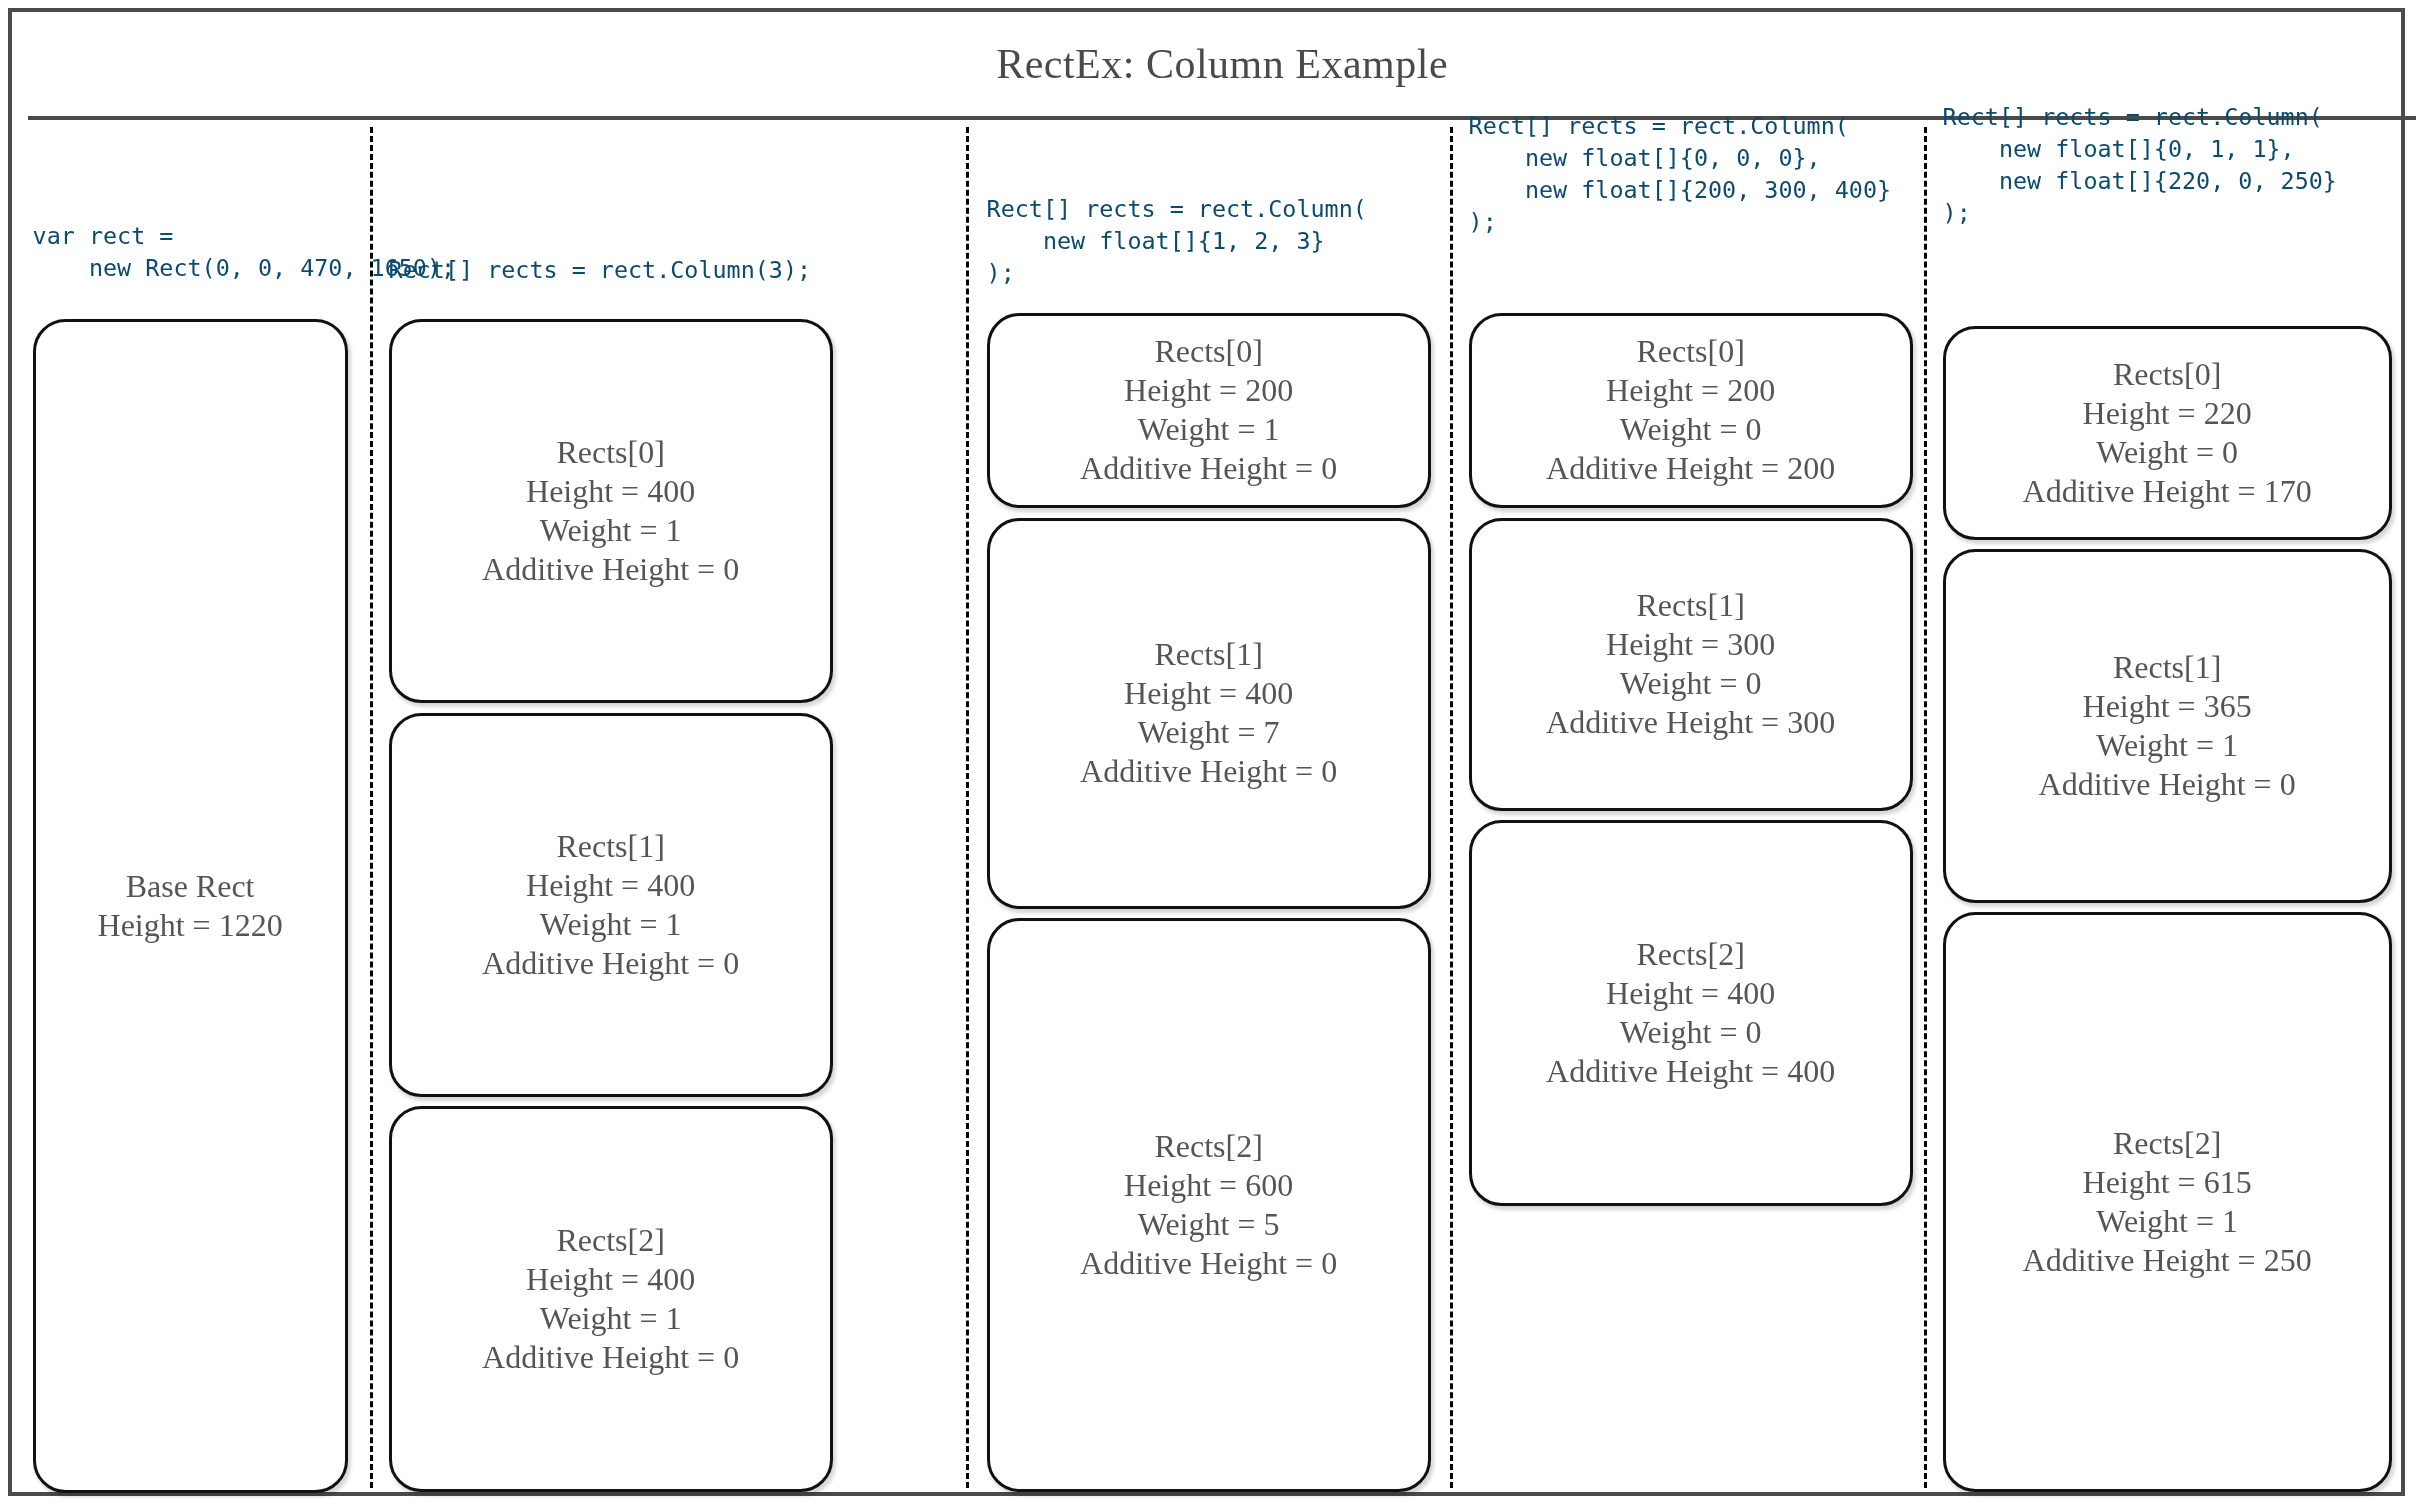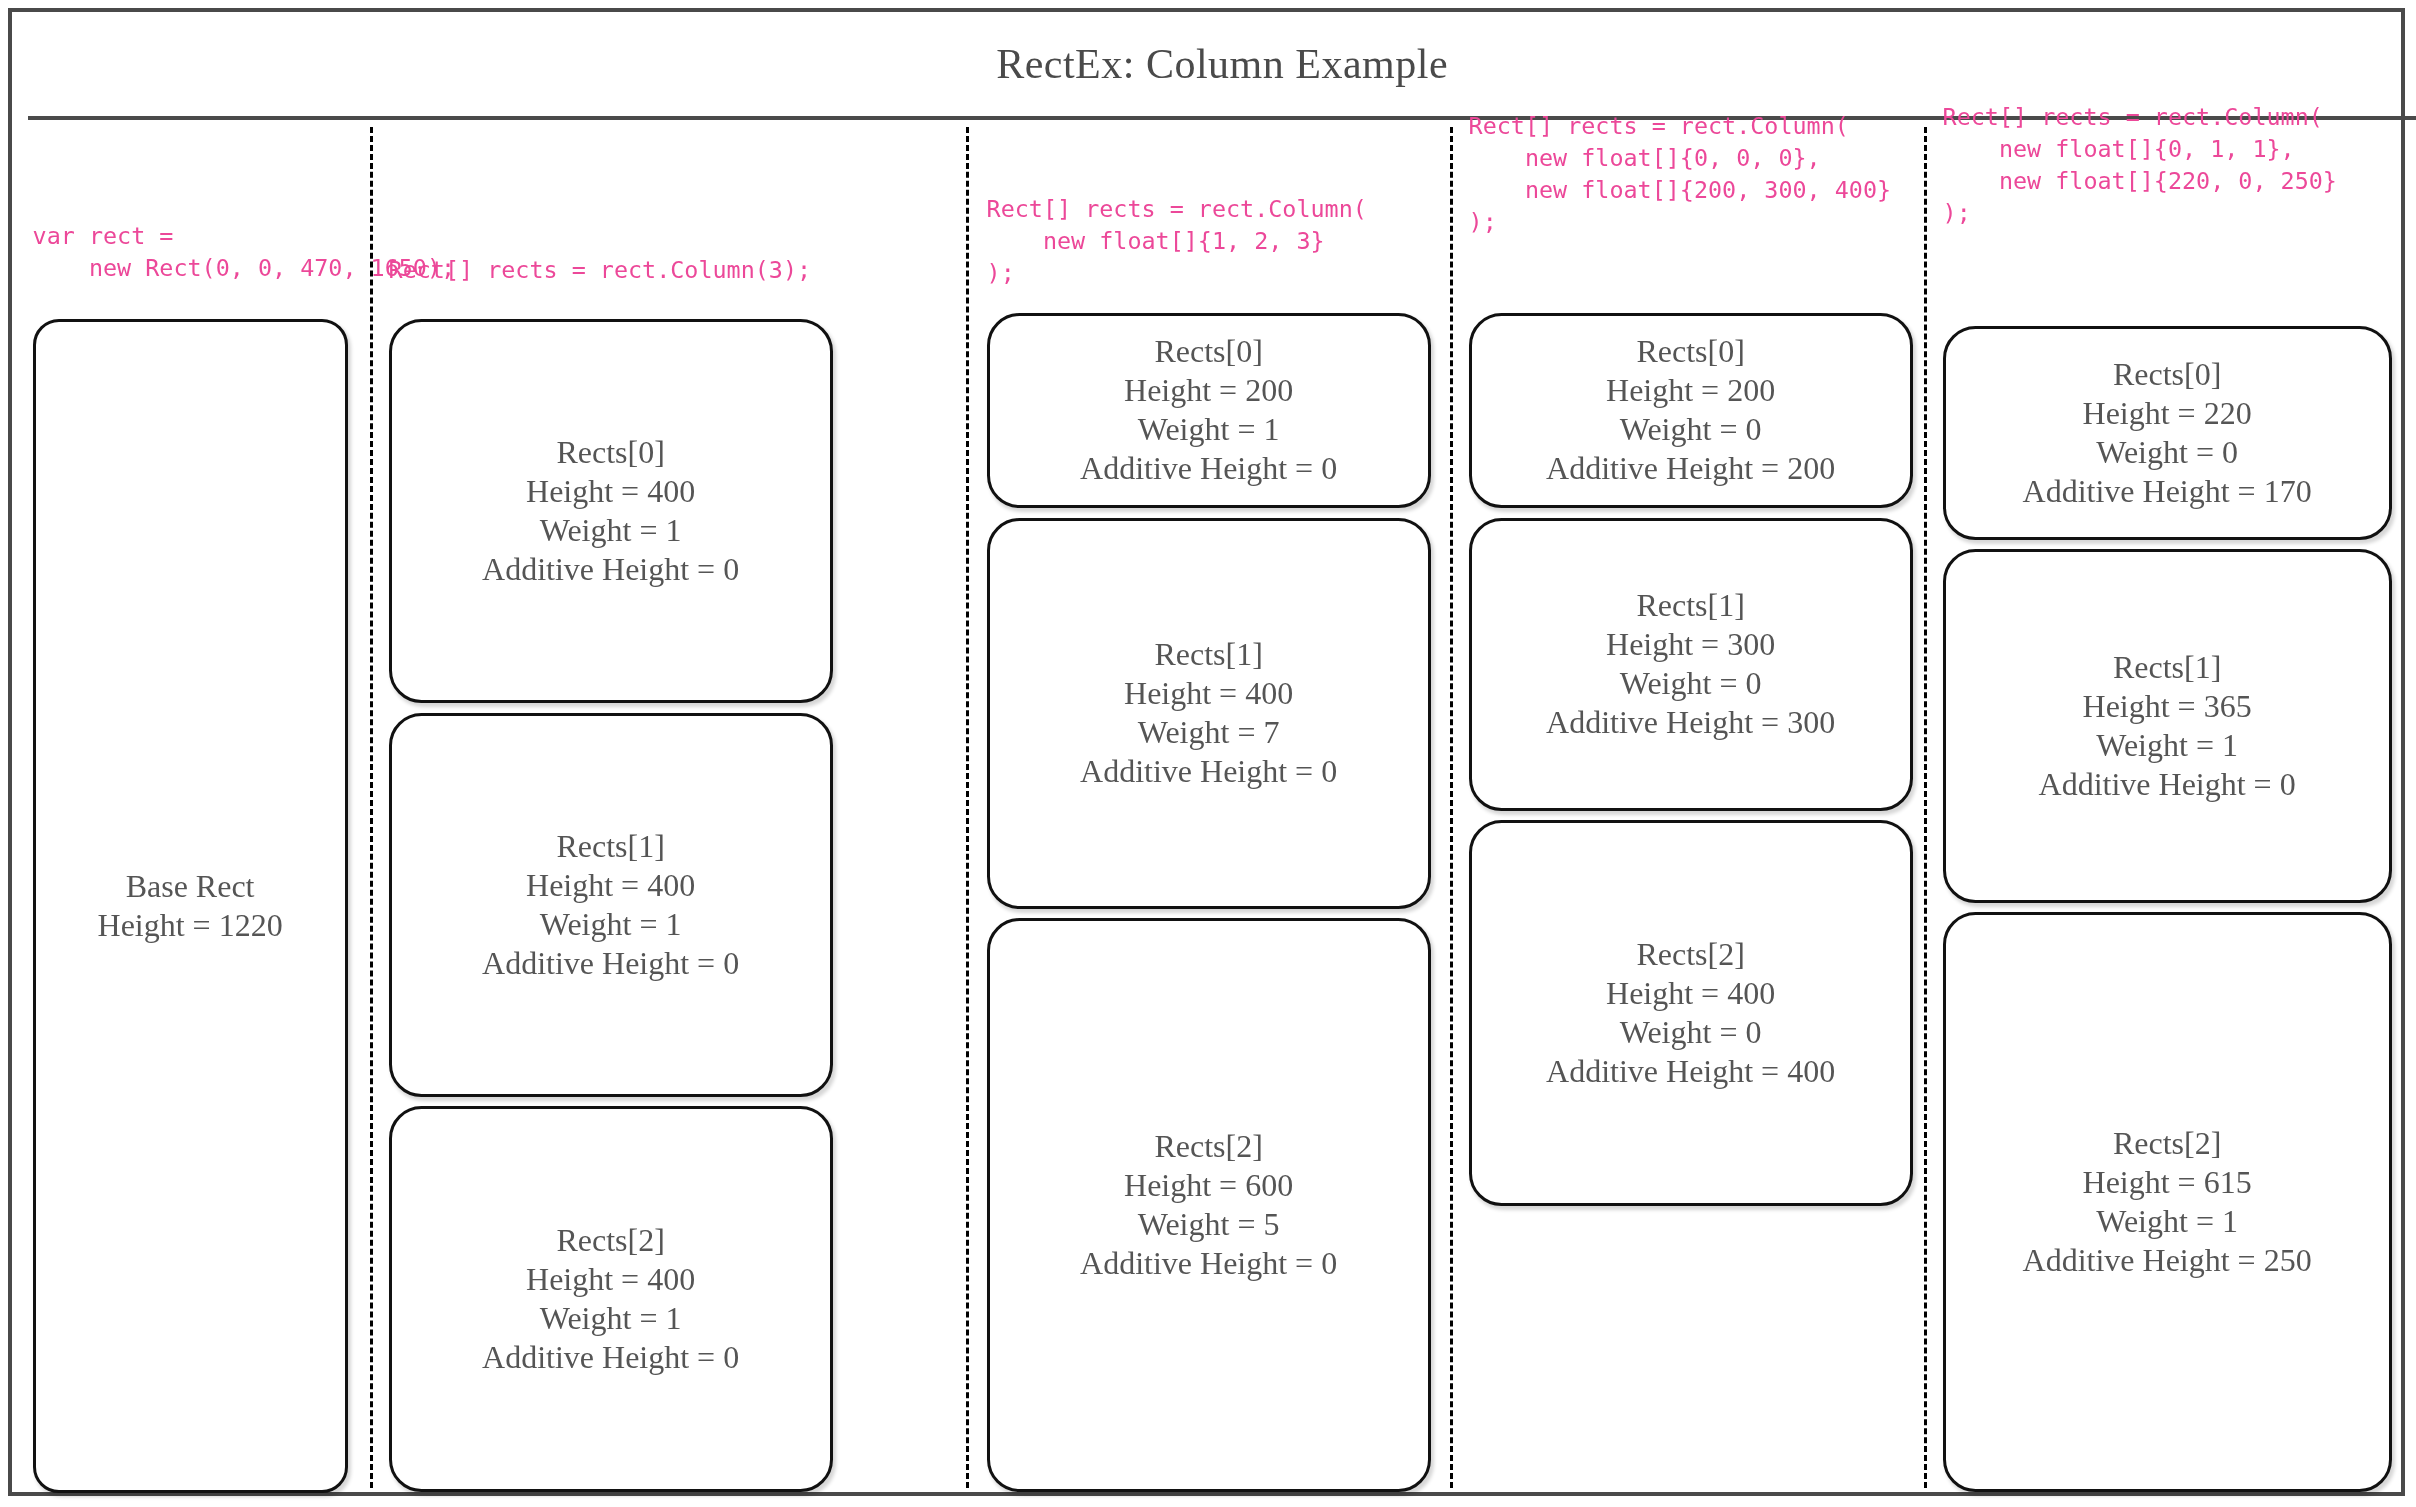--- a/index.html
+++ b/index.html
@@ -66,21 +66,21 @@
     bottom: 3.8px;
     width: 0;
     border-left: 3.8px dashed #000000;
   }
 
   .code {
     position: absolute;
     font-family: "DejaVu Sans Mono", "Liberation Mono", monospace;
     font-size: 23.4px;
     line-height: 32px;
-    color: #ec4899;
+    color: #0c4a6e;
     white-space: pre;
     letter-spacing: 0px;
   }
 
   
   .rbox {
     position: absolute;
     box-sizing: border-box;
     background: #ffffff;
     border: 3.8px solid #111111;
@@ -114,21 +114,21 @@
   <div id="columns">
 
     <div class="col-sep" style="left:358px;"></div>
     <div class="col-sep" style="left:954px;"></div>
     <div class="col-sep" style="left:1438px;"></div>
     <div class="col-sep" style="left:1912px;"></div>
 
     <div class="column" style="left:0px;width:358px;">
       <div class="code" style="left:21px;top:100px;">var rect =
     new Rect(0, 0, 470, 1650);</div>
-      <div class="rbox" style="left:21px;top:199px;width:315px;height:1174px;border-radius:26px;">
+      <div class="rbox" style="left:21px;top:199px;width:315px;height:1174px;">
         <div class="lines">
           <span class="l">Base Rect</span>
           <span class="l">Height = 1220</span>
         </div>
       </div>
     </div>
 
     <div class="column" style="left:358px;width:596px;">
       <div class="code" style="left:19px;top:134px;">Rect[] rects = rect.Column(3);</div>
 

